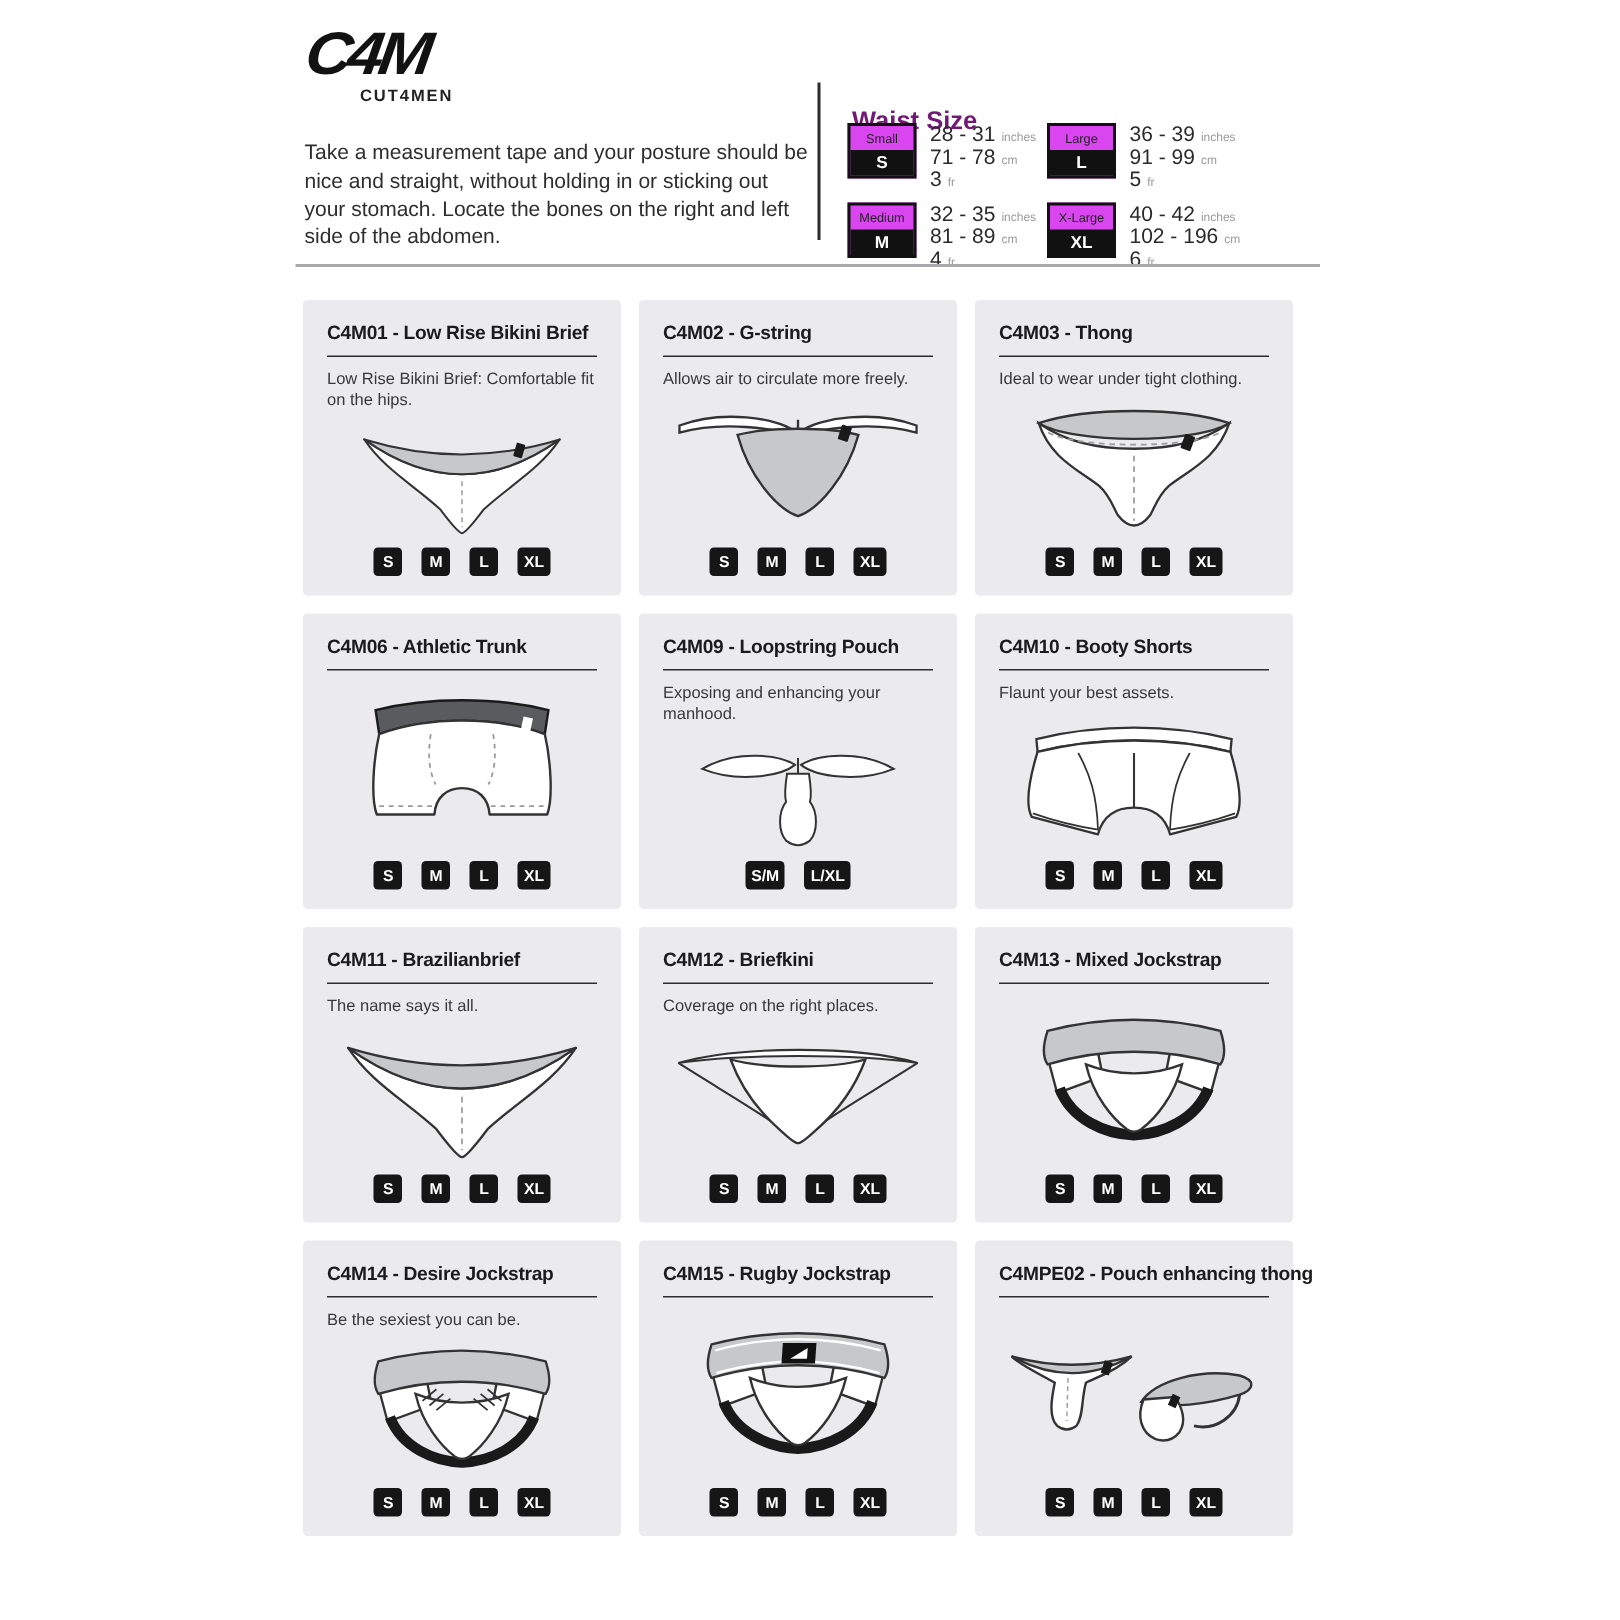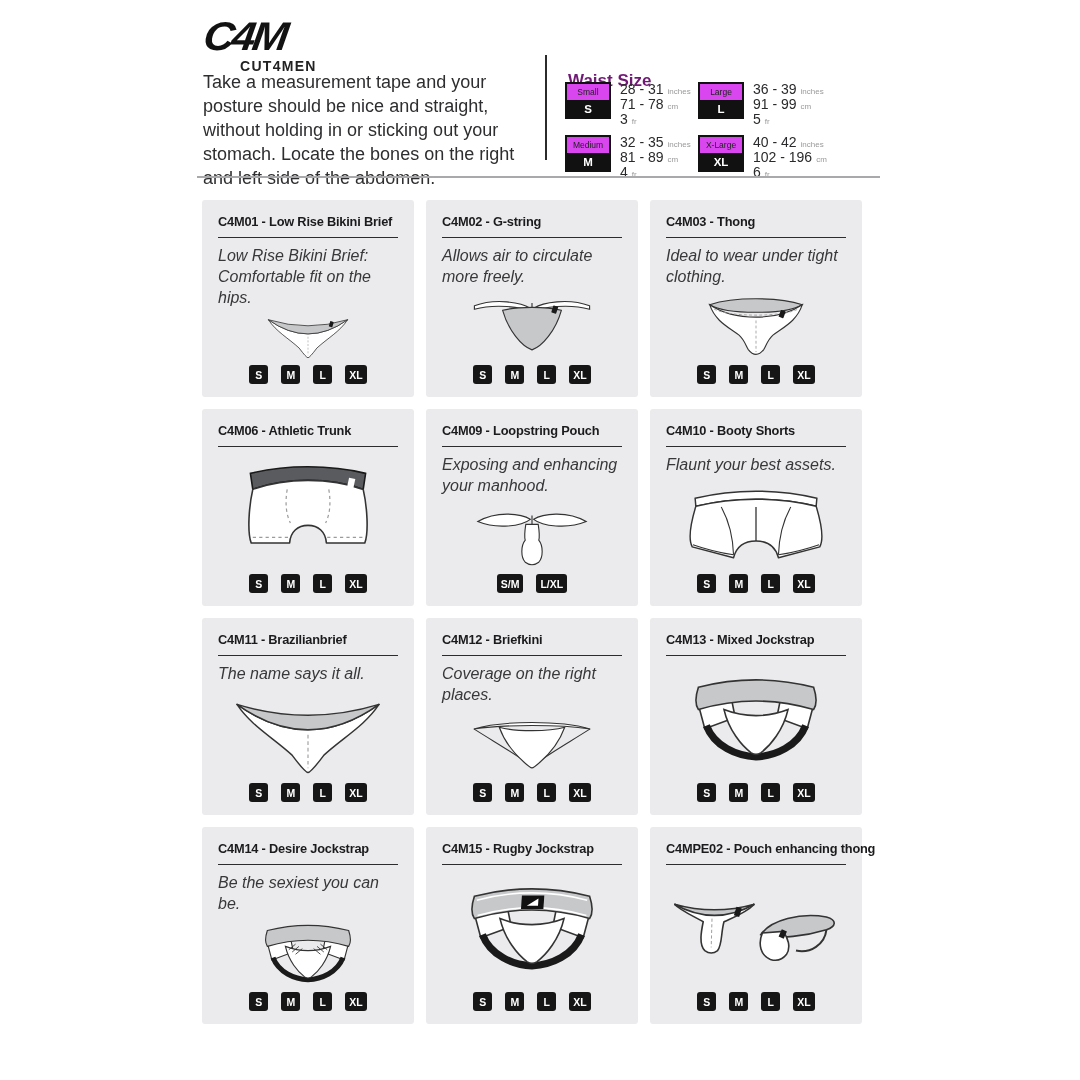--- a/index.html
+++ b/index.html
@@ -8,23 +8,23 @@
     position:relative; width:1080px; height:1080px; background:#fff;
     font-family:"Liberation Sans", sans-serif; color:#1d1d1f; overflow:hidden;
   }
 
   
   .logo-block { position:absolute; left:204px; top:16px; }
   .logo-text {
     font-size:40px; font-weight:800; font-style:italic; letter-spacing:-3px;
     transform:skewX(-8deg) scaleX(1.08); transform-origin:left; line-height:1; color:#121213;
   }
-  .logo-sub { font-size:14px; letter-spacing:1.3px; color:#222; margin-top:2px; padding-left:36px; font-weight:600; }
-
-  .intro { position:absolute; left:203px; top:70px; width:340px; font-size:18px; line-height:1.34; color:#2e2e30; }
+  .logo-sub { font-size:11px; letter-spacing:1.3px; color:#222; margin-top:2px; padding-left:36px; font-weight:600; }
+
+  .intro { position:absolute; left:203px; top:92px; width:340px; font-size:14px; line-height:1.34; color:#2e2e30; }
   .intro p + p { margin-top:12px; }
 
   
   .vline { position:absolute; left:545px; top:55px; width:2px; height:105px; background:#2b2b2b; }
   .waist-title { position:absolute; left:568px; top:71px; font-size:17px; font-weight:600; color:#701a75; }
   .waist-grid { position:absolute; left:565px; top:82px; display:grid; grid-template-columns:133px auto; row-gap:9px; }
   .ws-entry { display:flex; gap:9px; }
   .ws-box { width:46px; height:37px; border:2px solid #111; display:flex; flex-direction:column; background:#d946ef; }
   .ws-box-label { flex:1; display:flex; align-items:center; justify-content:center; font-size:8.5px; color:#222; }
   .ws-box-letter { height:17px; background:#111; color:#fff; font-weight:700; font-size:11.5px; display:flex; align-items:center; justify-content:center; }
@@ -32,21 +32,21 @@
   .ws-line { font-size:14px; color:#2a2a2c; line-height:13px; white-space:nowrap; }
   .unit { font-size:8px; color:#9a9a9c; margin-left:4px; }
 
   .hsep { position:absolute; left:197px; top:176px; width:683px; height:2px; background:#a9a9ab; }
 
   
   .grid { position:absolute; left:202px; top:200px; display:grid; grid-template-columns:repeat(3,212px); column-gap:16px; row-gap:14px;gap:12px; }
   .card { height:197px; background:#ebebed; border-radius:3px; padding:14px 16px 13px; display:flex; flex-direction:column; }
   .card-title { font-size:12.8px; font-weight:700; color:#1b1b1d; letter-spacing:-0.2px; white-space:nowrap; }
   .card-rule { border:none; border-top:1.5px solid #2c2c2e; margin-top:8px; }
-  .card-desc { margin-top:8px; font-size:16px; line-height:1.3; color:#38383a;font-style:italic; }
+  .card-desc { margin-top:8px; font-size:11px; line-height:1.3; color:#38383a; }
   .card-art { flex:1; min-height:0; display:flex; align-items:center; justify-content:center; padding:2px 0; }
   .card-art svg { max-height:100%; }
   .badges { display:flex; justify-content:center; gap:13px; }
   .badge {
     min-width:19px; height:19px; padding:0 4px; background:#161616; color:#fff;
     font-size:10.5px; font-weight:700; display:flex; align-items:center; justify-content:center; border-radius:3px;
   }
 </style>
 </head>
 <body>

